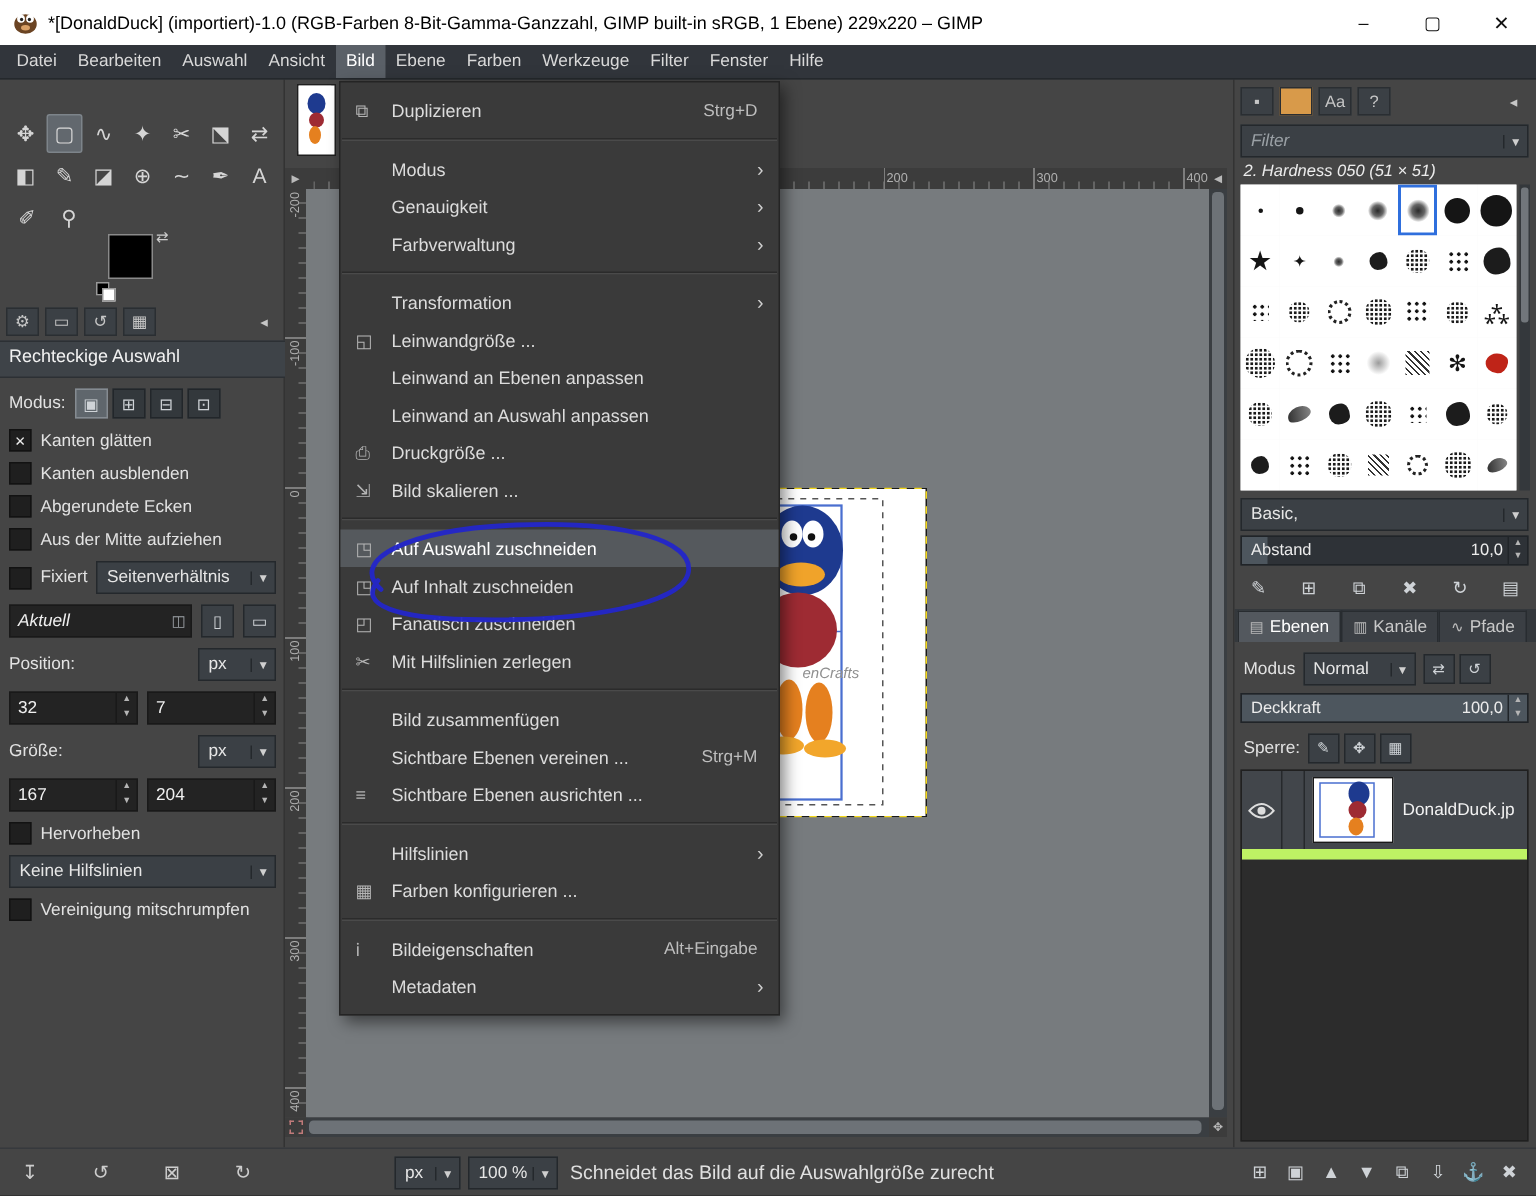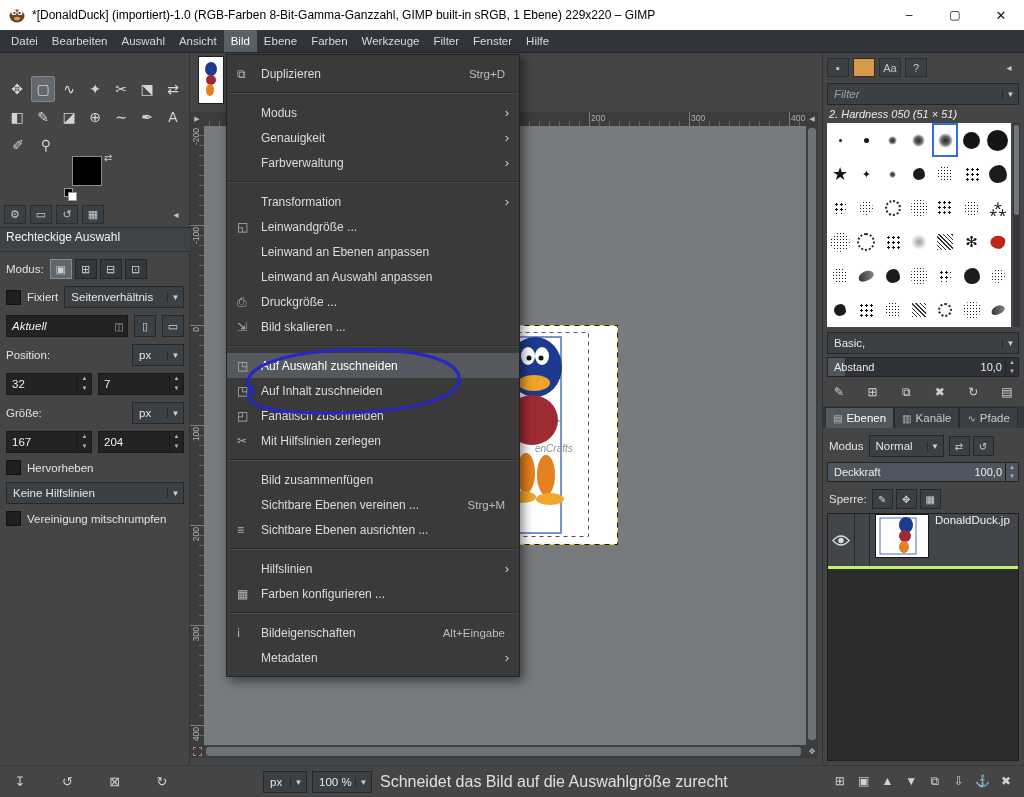--- a/index.html
+++ b/index.html
@@ -163,35 +163,35 @@
   #modus-row{position:absolute;left:6px;top:382px;width:190px;display:flex;align-items:center;gap:5px;
     font-size:11.5px;color:#e2e2e2;}
   #modus-row .combo{width:75px;flex:none;}
   .sm-btn{width:19px;height:18px;display:flex;align-items:center;justify-content:center;
     background:#3b4045;border:1px solid #24282c;color:#cfd3d7;font-size:10px;}
   #opacity-slider{position:absolute;left:4px;top:409px;width:192px;}
   #lock-row{position:absolute;left:6px;top:436px;display:flex;align-items:center;gap:5px;
     font-size:11.5px;color:#e2e2e2;}
   #layer-list{position:absolute;left:4px;top:460px;width:192px;height:248px;background:#2c2c2c;
     border:1px solid #202020;box-sizing:border-box;}
-  .layer-row{height:52px;display:flex;align-items:flex-start;background:#42464b;border-bottom:3px solid #bef264;}
+  .layer-row{height:52px;display:flex;align-items:center;background:#42464b;border-bottom:7px solid #bef264;}
   .eye-cell{width:26px;height:100%;display:flex;align-items:center;justify-content:center;
     border-right:1px solid #26292c;flex:none;}
   .chain-cell{width:14px;height:100%;border-right:1px solid #26292c;flex:none;}
   .layer-thumb{width:52px;height:42px;background:#fff;border:1px solid #191919;margin-left:5px;flex:none;}
   .layer-name{margin-left:6px;font-size:11.5px;color:#f2f2f2;white-space:nowrap;overflow:hidden;}
   
   #bottombar{position:absolute;left:0;top:765px;width:1024px;height:32px;background:#454545;
     border-top:1px solid #36393d;box-sizing:border-box;}
   #left-footer{position:absolute;left:8px;top:5px;width:166px;display:flex;justify-content:space-between;}
   .foot-btn{width:24px;height:20px;display:flex;align-items:center;justify-content:center;
     color:#cdcdcd;font-size:13px;}
   #sb-unit{position:absolute;left:263px;top:5px;width:44px;}
   #sb-zoom{position:absolute;left:312px;top:5px;width:60px;justify-content:flex-end;}
-  #sb-msg{position:absolute;left:380px;top:0;line-height:31px;font-size:16px;color:#e0e0e0;white-space:nowrap;text-align:right;}
+  #sb-msg{position:absolute;left:380px;top:0;line-height:31px;font-size:13px;color:#e0e0e0;white-space:nowrap;text-align:right;}
   #layer-actions{position:absolute;left:828px;top:5px;width:190px;display:flex;justify-content:space-between;}
   .lbl{white-space:nowrap;}
   .grow{flex:1;}
 </style>
 </head>
 <body>
 
 <div id="window">
 
   <div id="titlebar">
@@ -275,20 +275,38 @@
       <div class="opt-row">
         <span class="lbl">Modus:</span>
         <div id="opt-mode-buttons" class="mode-row">
             <div class="mode-btn active">▣</div>
             <div class="mode-btn">⊞</div>
             <div class="mode-btn">⊟</div>
             <div class="mode-btn">⊡</div>
           </div>
       </div>
 
+      <div id="opt-checkboxes">
+          <div class="opt-row">
+            <span class="cb checked"></span>
+            <span class="lbl">Kanten glätten</span>
+          </div>
+          <div class="opt-row">
+            <span class="cb"></span>
+            <span class="lbl">Kanten ausblenden</span>
+          </div>
+          <div class="opt-row">
+            <span class="cb"></span>
+            <span class="lbl">Abgerundete Ecken</span>
+          </div>
+          <div class="opt-row">
+            <span class="cb"></span>
+            <span class="lbl">Aus der Mitte aufziehen</span>
+          </div>
+        </div>
 
       <div class="opt-row">
         <span class="cb"></span>
         <span class="lbl">Fixiert</span>
         <div class="combo grow">
           <span class="cval">Seitenverhältnis</span>
           <span class="carr"></span>
         </div>
       </div>
 

